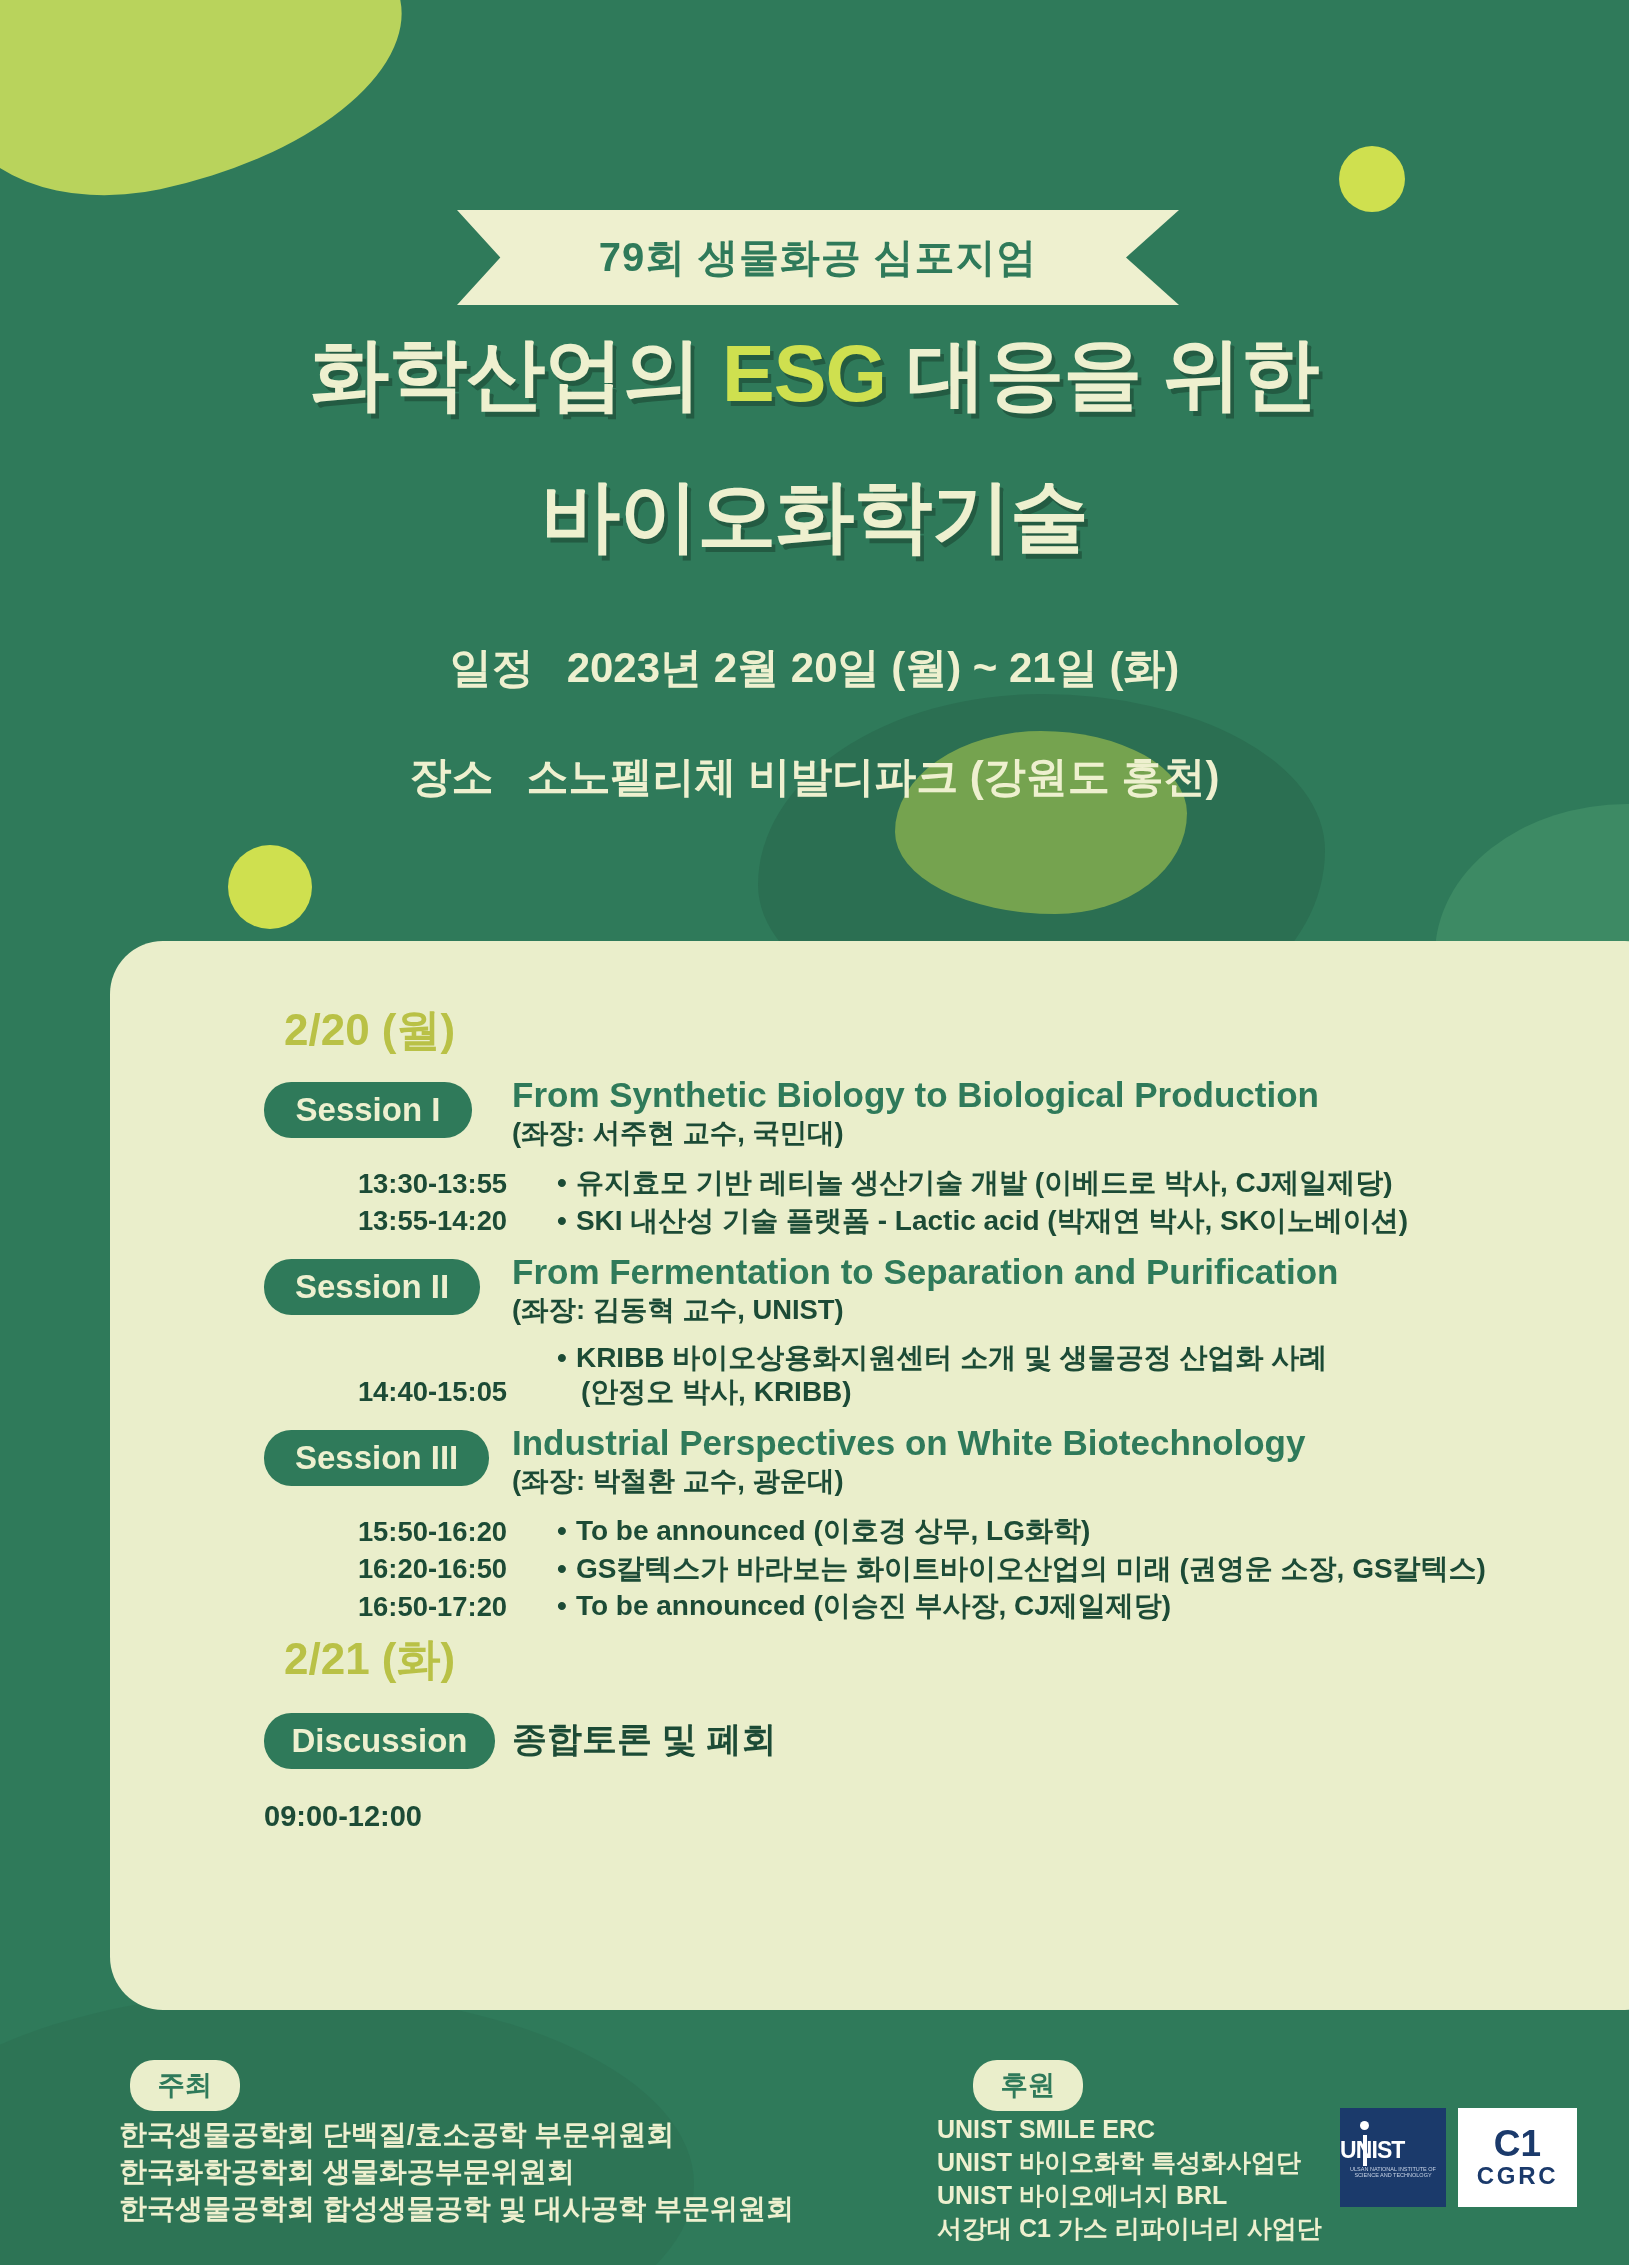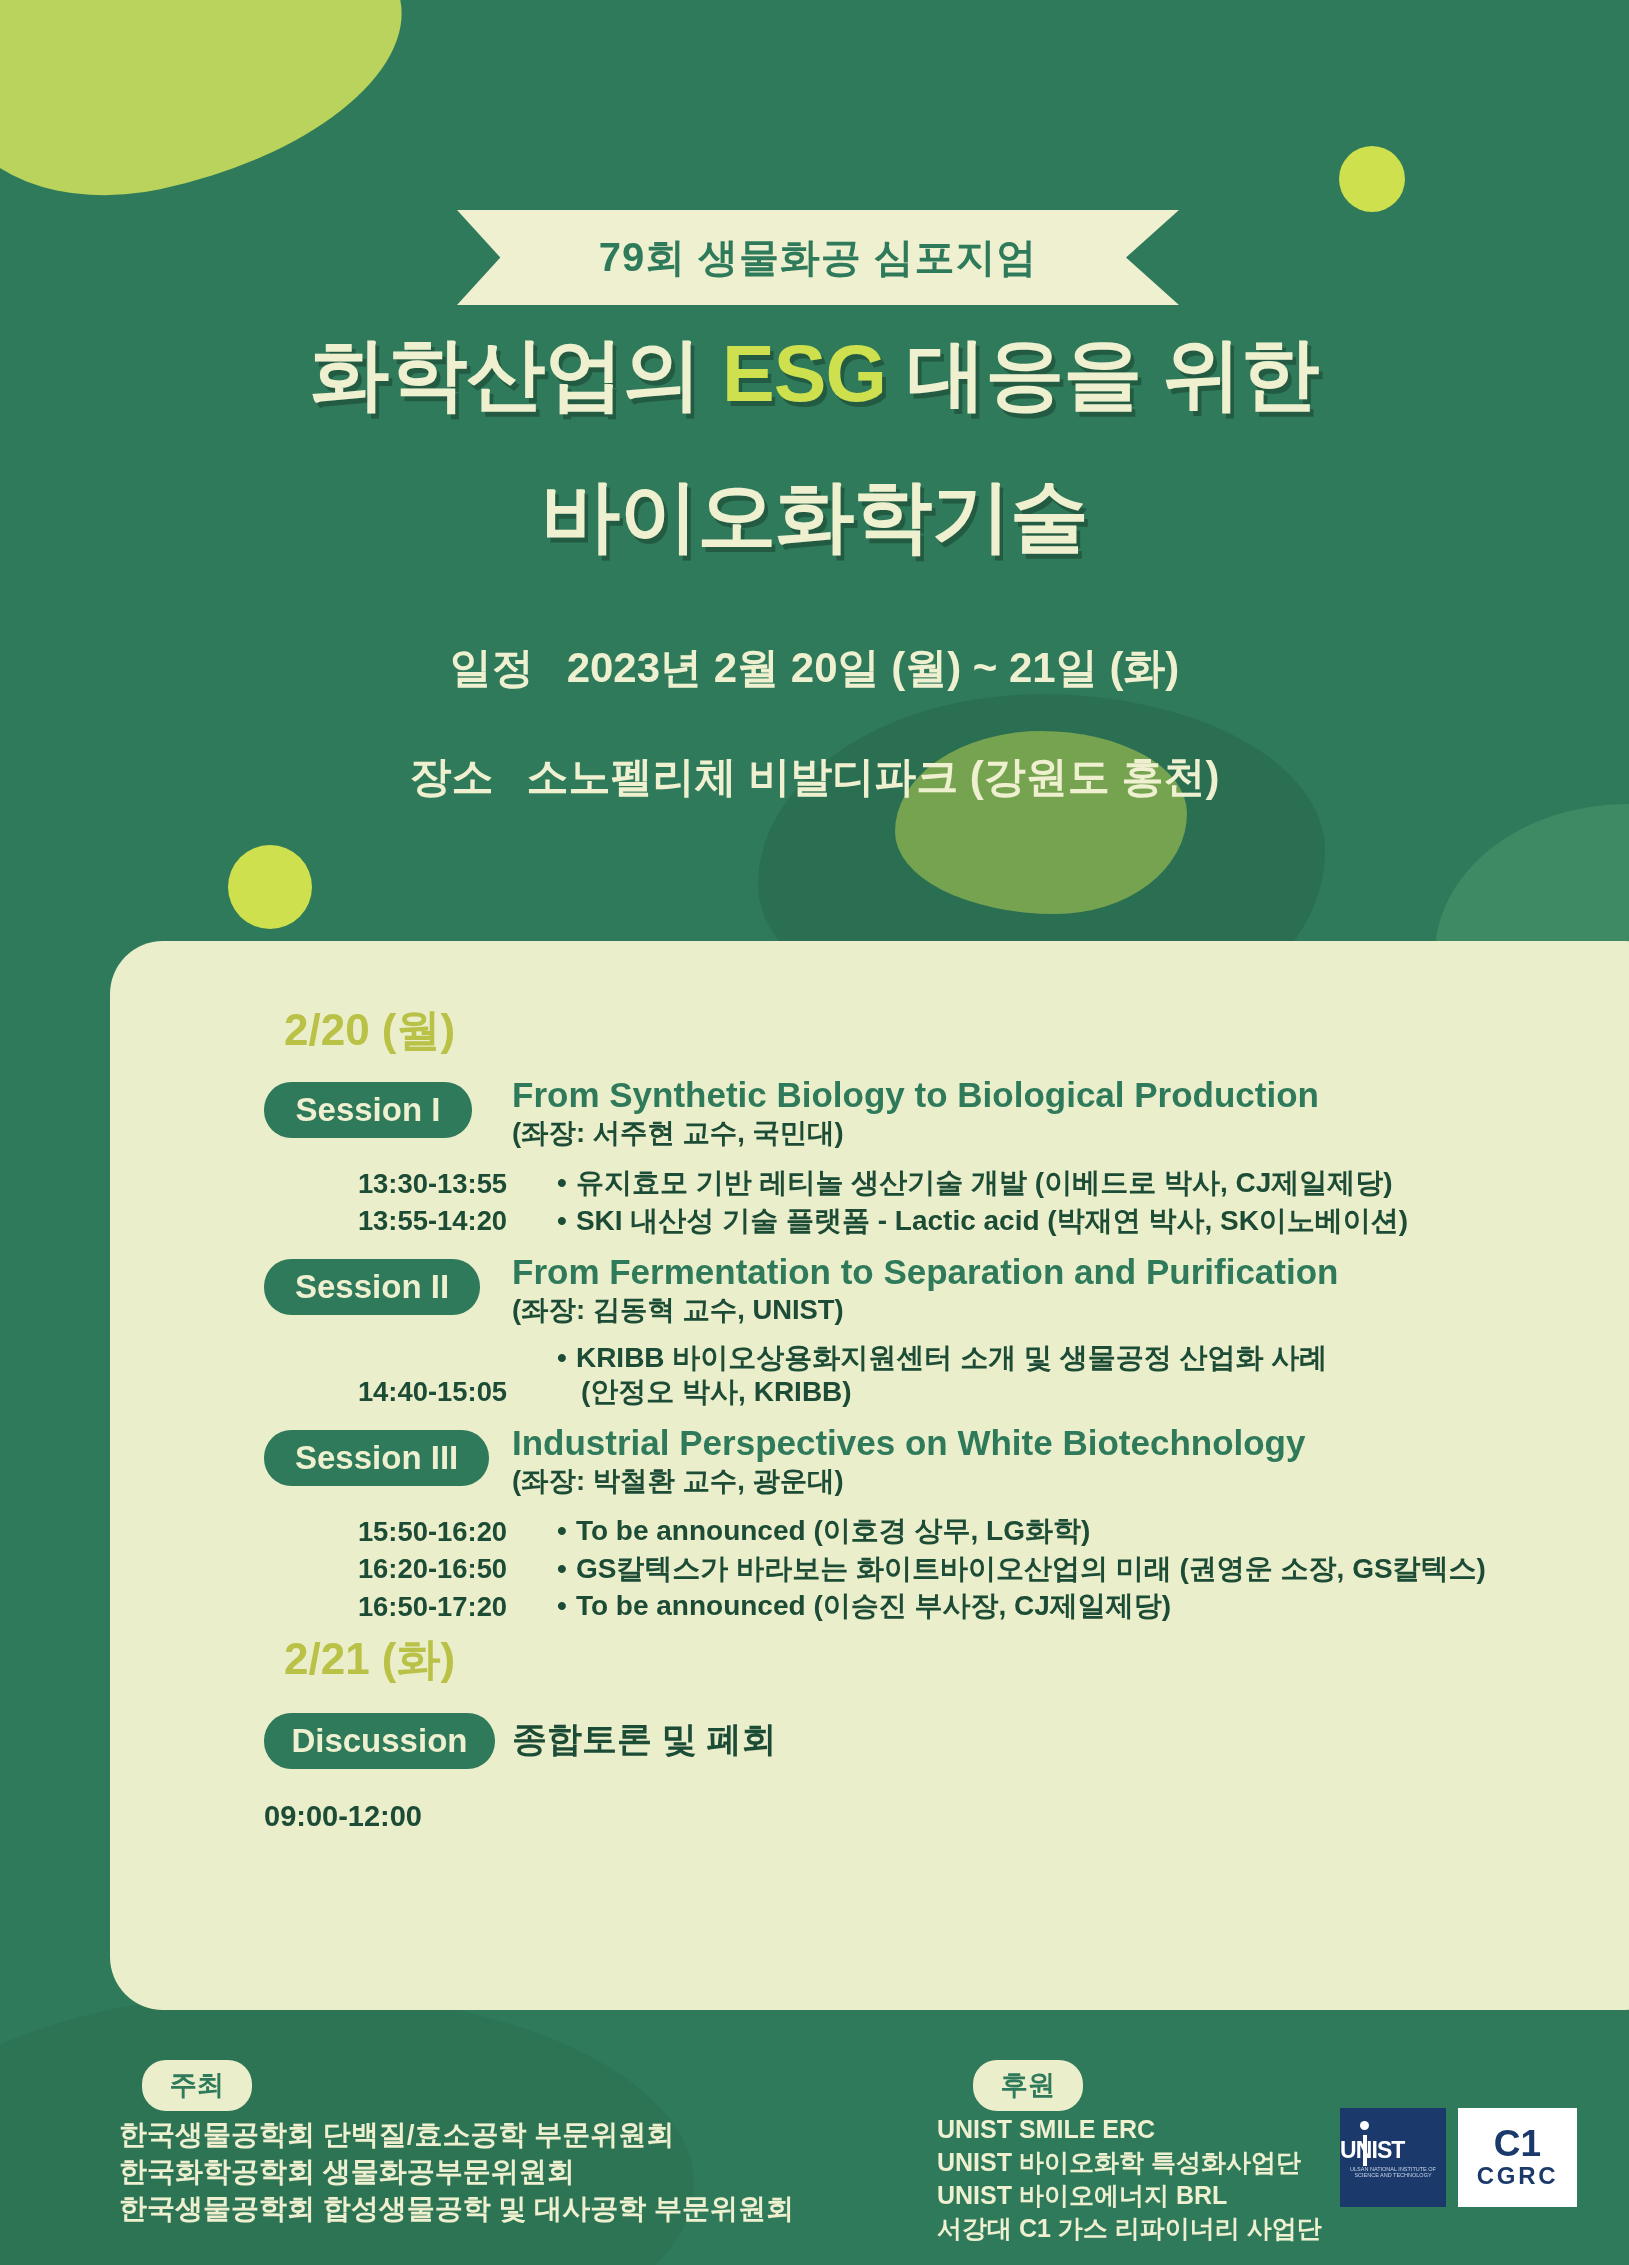--- a/index.html
+++ b/index.html
@@ -149,21 +149,21 @@
     color: #1c4b36; font-size: 29px; font-weight: bold;
   }
 
   
   #footer { position: absolute; left: 0; top: 2060px; width: 100%; height: 205px; }
   .org-pill {
     position: absolute; background: #eaeecb; color: #2f7a5a;
     font-size: 27.4px; font-weight: bold;
     border-radius: 24px; padding: 7.3px 27.4px;
   }
-  #host-pill { left: 142px; top: 0; }
+  #host-pill { left: 130px; top: 0; }
   #sponsor-pill { left: 973px; top: 0; }
 
   .org-list {
     position: absolute; color: #eef0cf; font-weight: bold; line-height: 1.32;
   }
   #host-list { left: 119px; top: 57px; font-size: 28px; }
   #sponsor-list { left: 937px; top: 53px; font-size: 25px; }
 
   
   #logo-unist {

